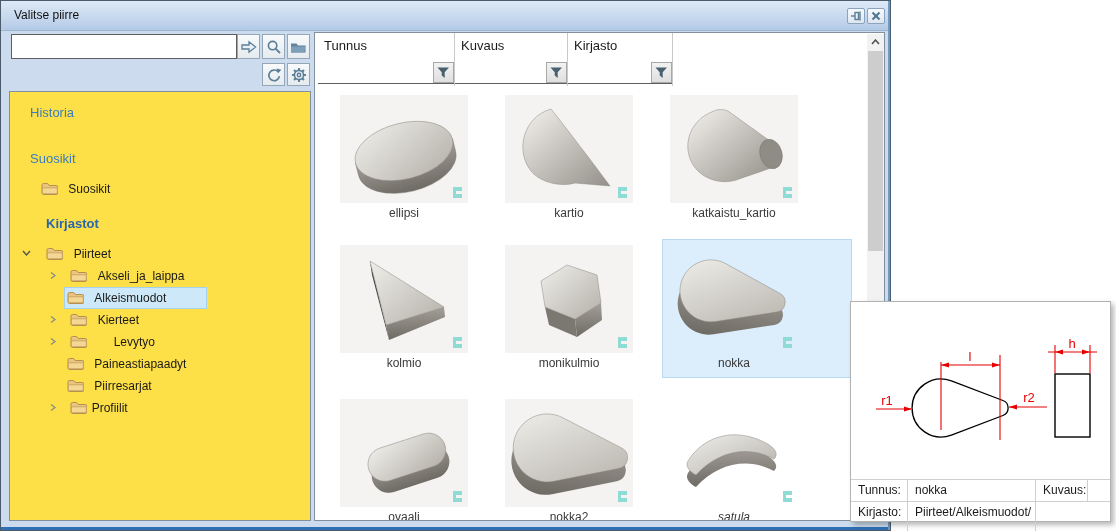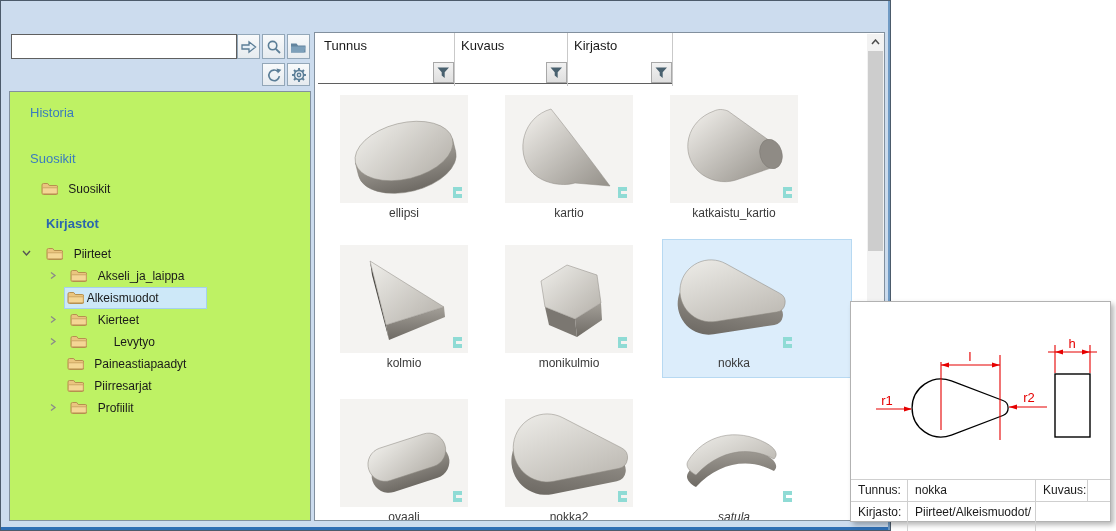--- a/index.html
+++ b/index.html
@@ -25,21 +25,21 @@
   .search-input { position:absolute; left:10px; top:33px; width:226px; height:25px;
     border:1px solid #5f5f5f; background:#fff; font-family:"Liberation Sans",sans-serif;
     font-size:12px; padding:0 4px; outline:none; }
   .tbtn { position:absolute; width:23px; height:25px;
     background:linear-gradient(180deg,#f8fafb,#e6ebef); border:1px solid #93a7b8;
     display:flex; align-items:center; justify-content:center; }
   .tbtn.r2 { height:23px; }
 
   
   .side-panel { position:absolute; left:8px; top:90px; width:302px; height:430px;
-    background:#bef264; border:1px solid #82909e; overflow:hidden; }
+    background:#fde047; border:1px solid #82909e; overflow:hidden; }
   .side-h { position:absolute; left:20px; font-size:13px; color:#3a7cbe; }
   .side-h.bold { font-weight:bold; color:#2a66ad;padding-left:16px; }
   .trow { position:absolute; height:21px; line-height:21px; white-space:nowrap; }
   .tree-sel { position:absolute; left:54px; top:195px; width:143px; height:22px;
     background:#cde8f8; border:1px solid #a5d0ee; }
   .tlabel { color:#1a1a1a; }
 
   
   .grid-panel { position:absolute; left:313px; top:31px; width:571px; height:489px;
     background:#fff; border:1px solid #82909e; overflow:hidden; }
@@ -88,20 +88,40 @@
     </linearGradient>
     <linearGradient id="gCone" x1="0" y1="0" x2="1" y2="1">
       <stop offset="0" stop-color="#f4f2ee"></stop>
         <stop offset="1" stop-color="#949089"></stop>
     </linearGradient>
   </defs>
 </svg>
 
 <div class="dialog">
 
+  <div class="titlebar">
+    <span class="title-text">Valitse piirre</span>
+    <div class="winbtn pin">
+      <svg width="12" height="12">
+        <g stroke="#5b7e97" stroke-width="1.4" fill="none">
+          <line x1="1" y1="6" x2="5" y2="6"></line>
+            <rect x="5" y="2.5" width="3.5" height="7"></rect>
+          <line x1="10" y1="1.5" x2="10" y2="10.5"></line>
+        </g>
+      </svg>
+    </div>
+    <div class="winbtn close">
+      <svg width="10" height="10">
+        <g stroke="#4f7490" stroke-width="2" fill="none">
+          <line x1="1.5" y1="1.5" x2="8.5" y2="8.5"></line>
+            <line x1="8.5" y1="1.5" x2="1.5" y2="8.5"></line>
+        </g>
+      </svg>
+    </div>
+  </div>
 
   <input class="search-input" value="" style="">
   <div class="tbtn" style="left:236px; top:33px;">
     <svg width="18" height="16">
       <path d="M2 6 h7 V2.8 L15.6 8 l-6.6 5.2 V10 H2 z" fill="#e8f1f8" stroke="#5b7e97" stroke-width="1.3"></path>
     </svg>
   </div>
   <div class="tbtn" style="left:261px; top:33px;">
     <svg width="16" height="16">
       <circle cx="6.6" cy="6.6" r="4.2" fill="none" stroke="#5b7e97" stroke-width="1.6"></circle>
@@ -168,21 +188,21 @@
           <path d="M1 3 q0-1.5 1.5-1.5 h4.2 l1.5 2 h7 q1.6 0 1.6 1.5 v6 q0 1.5 -1.6 1.5 h-12.7 q-1.5 0 -1.5 -1.5 z" fill="#eac57f" stroke="#b6904f"></path>
           <path d="M1.4 5.8 h14.9 v4.7 q0 1.2 -1.3 1.2 h-12.3 q-1.3 0 -1.3 -1.2 z" fill="#f4d695" stroke="#c09a58" stroke-width="0.7"></path>
         </svg>
       <span class="tlabel" style="margin-left:7px">Akseli_ja_laippa</span>
     </div>
     <div class="trow" style="left:57px; top:196px;">
       <svg width="17" height="13" style="vertical-align:-2px">
           <path d="M1 3 q0-1.5 1.5-1.5 h4.2 l1.5 2 h7 q1.6 0 1.6 1.5 v6 q0 1.5 -1.6 1.5 h-12.7 q-1.5 0 -1.5 -1.5 z" fill="#eac57f" stroke="#b6904f"></path>
           <path d="M1.4 5.8 h14.9 v4.7 q0 1.2 -1.3 1.2 h-12.3 q-1.3 0 -1.3 -1.2 z" fill="#f4d695" stroke="#c09a58" stroke-width="0.7"></path>
         </svg>
-      <span class="tlabel" style="">Alkeismuodot</span>
+      <span class="tlabel" style="margin-left:7px">Alkeismuodot</span>
     </div>
     <div class="trow" style="left:39px; top:218px;">
       <svg width="8" height="9">
           <polyline points="2,1.5 6,4.5 2,7.5" fill="none" stroke="#8a8a8a" stroke-width="1.3"></polyline>
         </svg>
       <svg width="17" height="13" style="vertical-align:-2px; margin-left:10px">
           <path d="M1 3 q0-1.5 1.5-1.5 h4.2 l1.5 2 h7 q1.6 0 1.6 1.5 v6 q0 1.5 -1.6 1.5 h-12.7 q-1.5 0 -1.5 -1.5 z" fill="#eac57f" stroke="#b6904f"></path>
           <path d="M1.4 5.8 h14.9 v4.7 q0 1.2 -1.3 1.2 h-12.3 q-1.3 0 -1.3 -1.2 z" fill="#f4d695" stroke="#c09a58" stroke-width="0.7"></path>
         </svg>
       <span class="tlabel" style="margin-left:7px">Kierteet</span>
@@ -212,21 +232,21 @@
       <span class="tlabel" style="margin-left:7px">Piirresarjat</span>
     </div>
     <div class="trow" style="left:39px; top:306px;">
       <svg width="8" height="9">
           <polyline points="2,1.5 6,4.5 2,7.5" fill="none" stroke="#8a8a8a" stroke-width="1.3"></polyline>
         </svg>
       <svg width="17" height="13" style="vertical-align:-2px; margin-left:10px">
           <path d="M1 3 q0-1.5 1.5-1.5 h4.2 l1.5 2 h7 q1.6 0 1.6 1.5 v6 q0 1.5 -1.6 1.5 h-12.7 q-1.5 0 -1.5 -1.5 z" fill="#eac57f" stroke="#b6904f"></path>
           <path d="M1.4 5.8 h14.9 v4.7 q0 1.2 -1.3 1.2 h-12.3 q-1.3 0 -1.3 -1.2 z" fill="#f4d695" stroke="#c09a58" stroke-width="0.7"></path>
         </svg>
-      <span class="tlabel" style="margin-left:7px">Profiilit</span>
+      <span class="tlabel" style="margin-left:1px">Profiilit</span>
     </div>
   </div>
 
   <div class="grid-panel">
 
     <div class="colhead" style="left:9px">Tunnus</div>
     <div class="colhead" style="left:146px">Kuvaus</div>
     <div class="colhead" style="left:259px">Kirjasto</div>
     <div class="filterline" style="left:3px;   width:136px"></div>
     <div class="filterline" style="left:140px; width:112px"></div>

